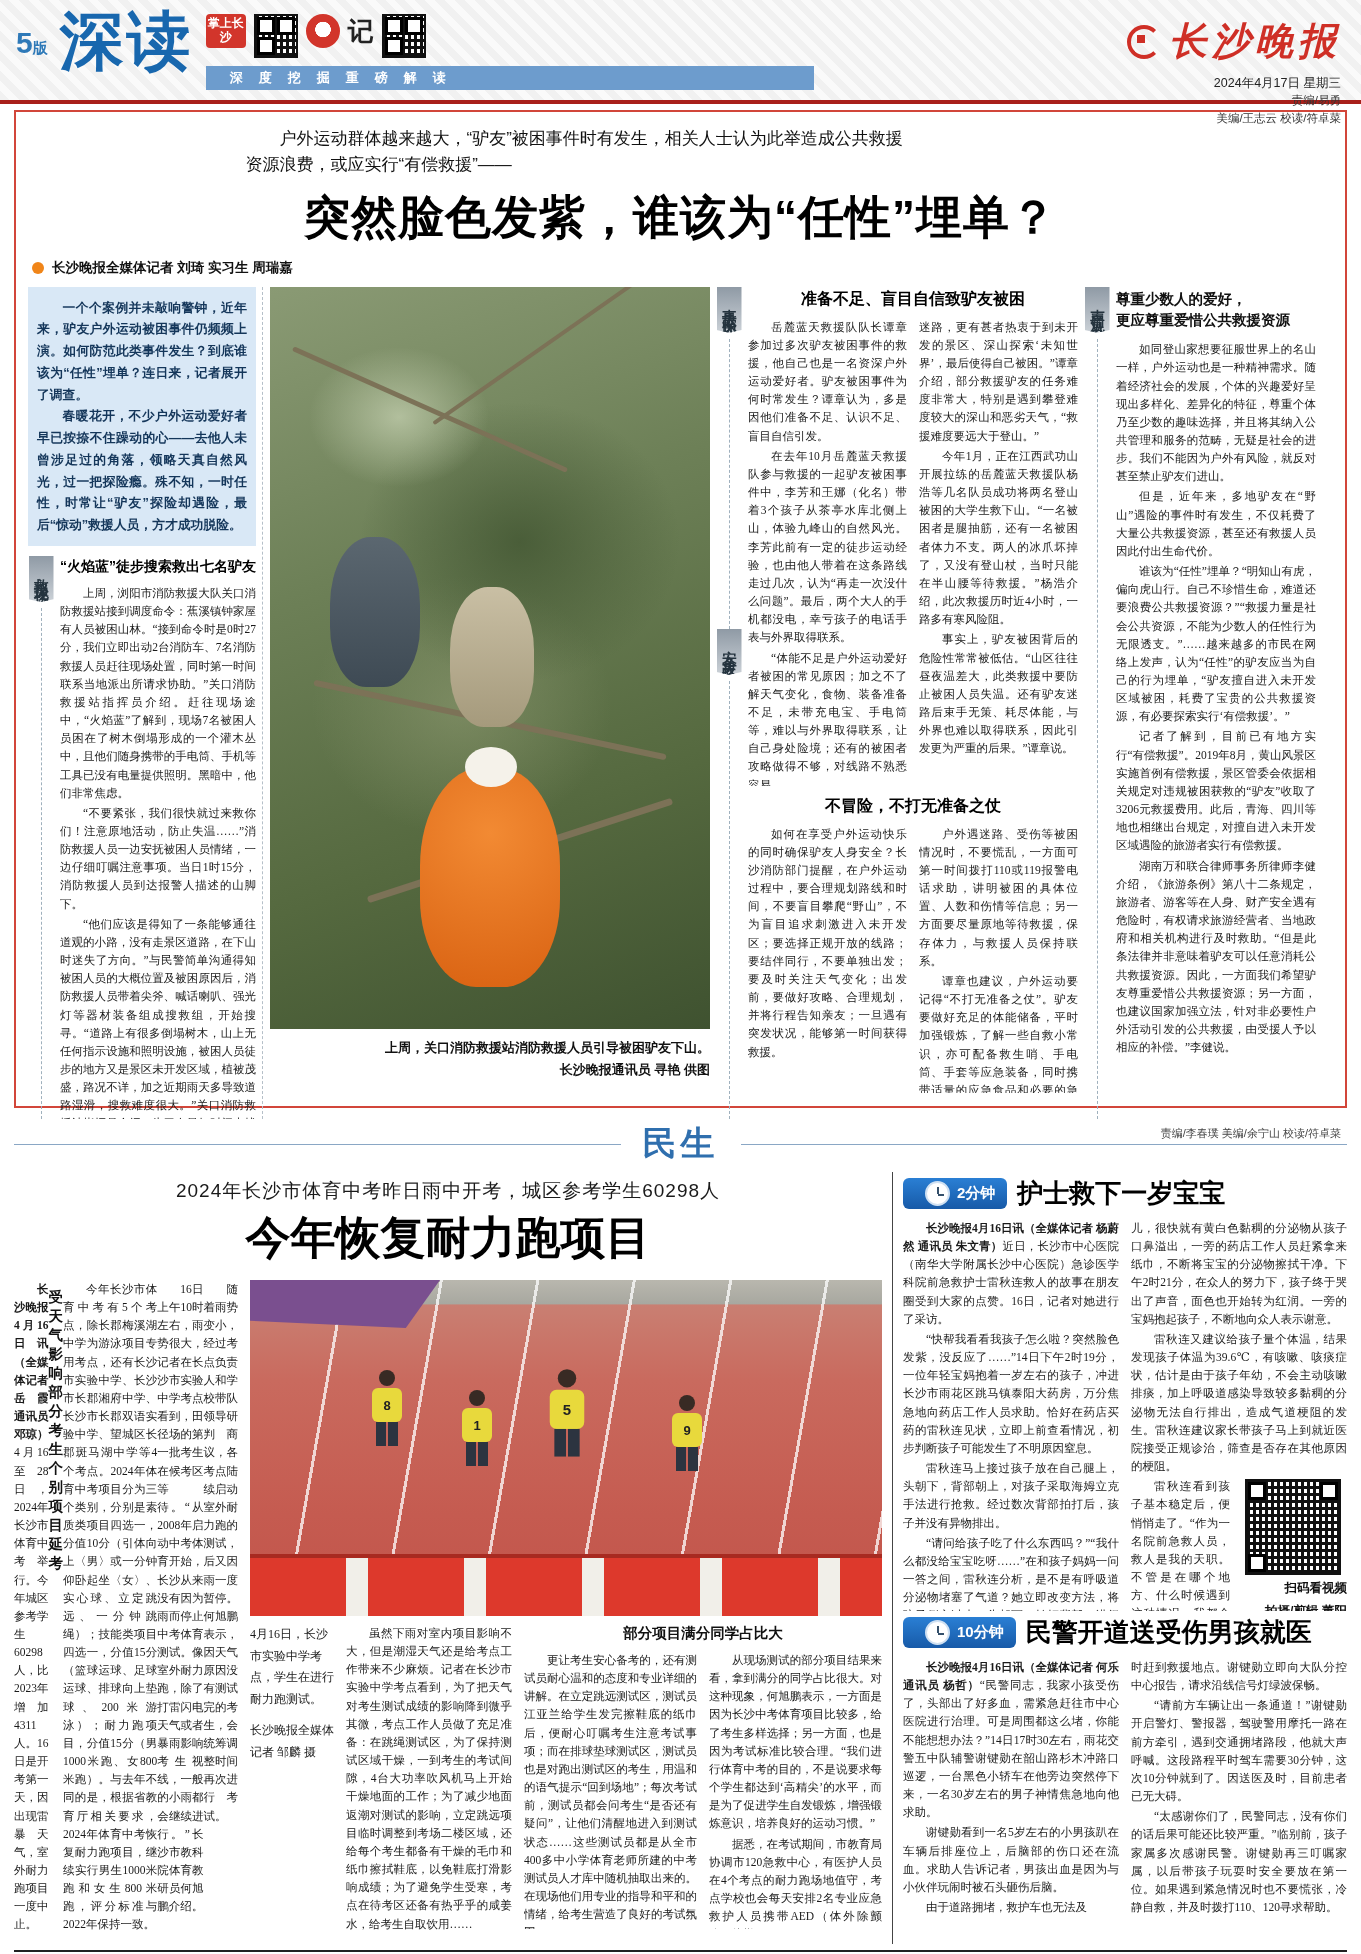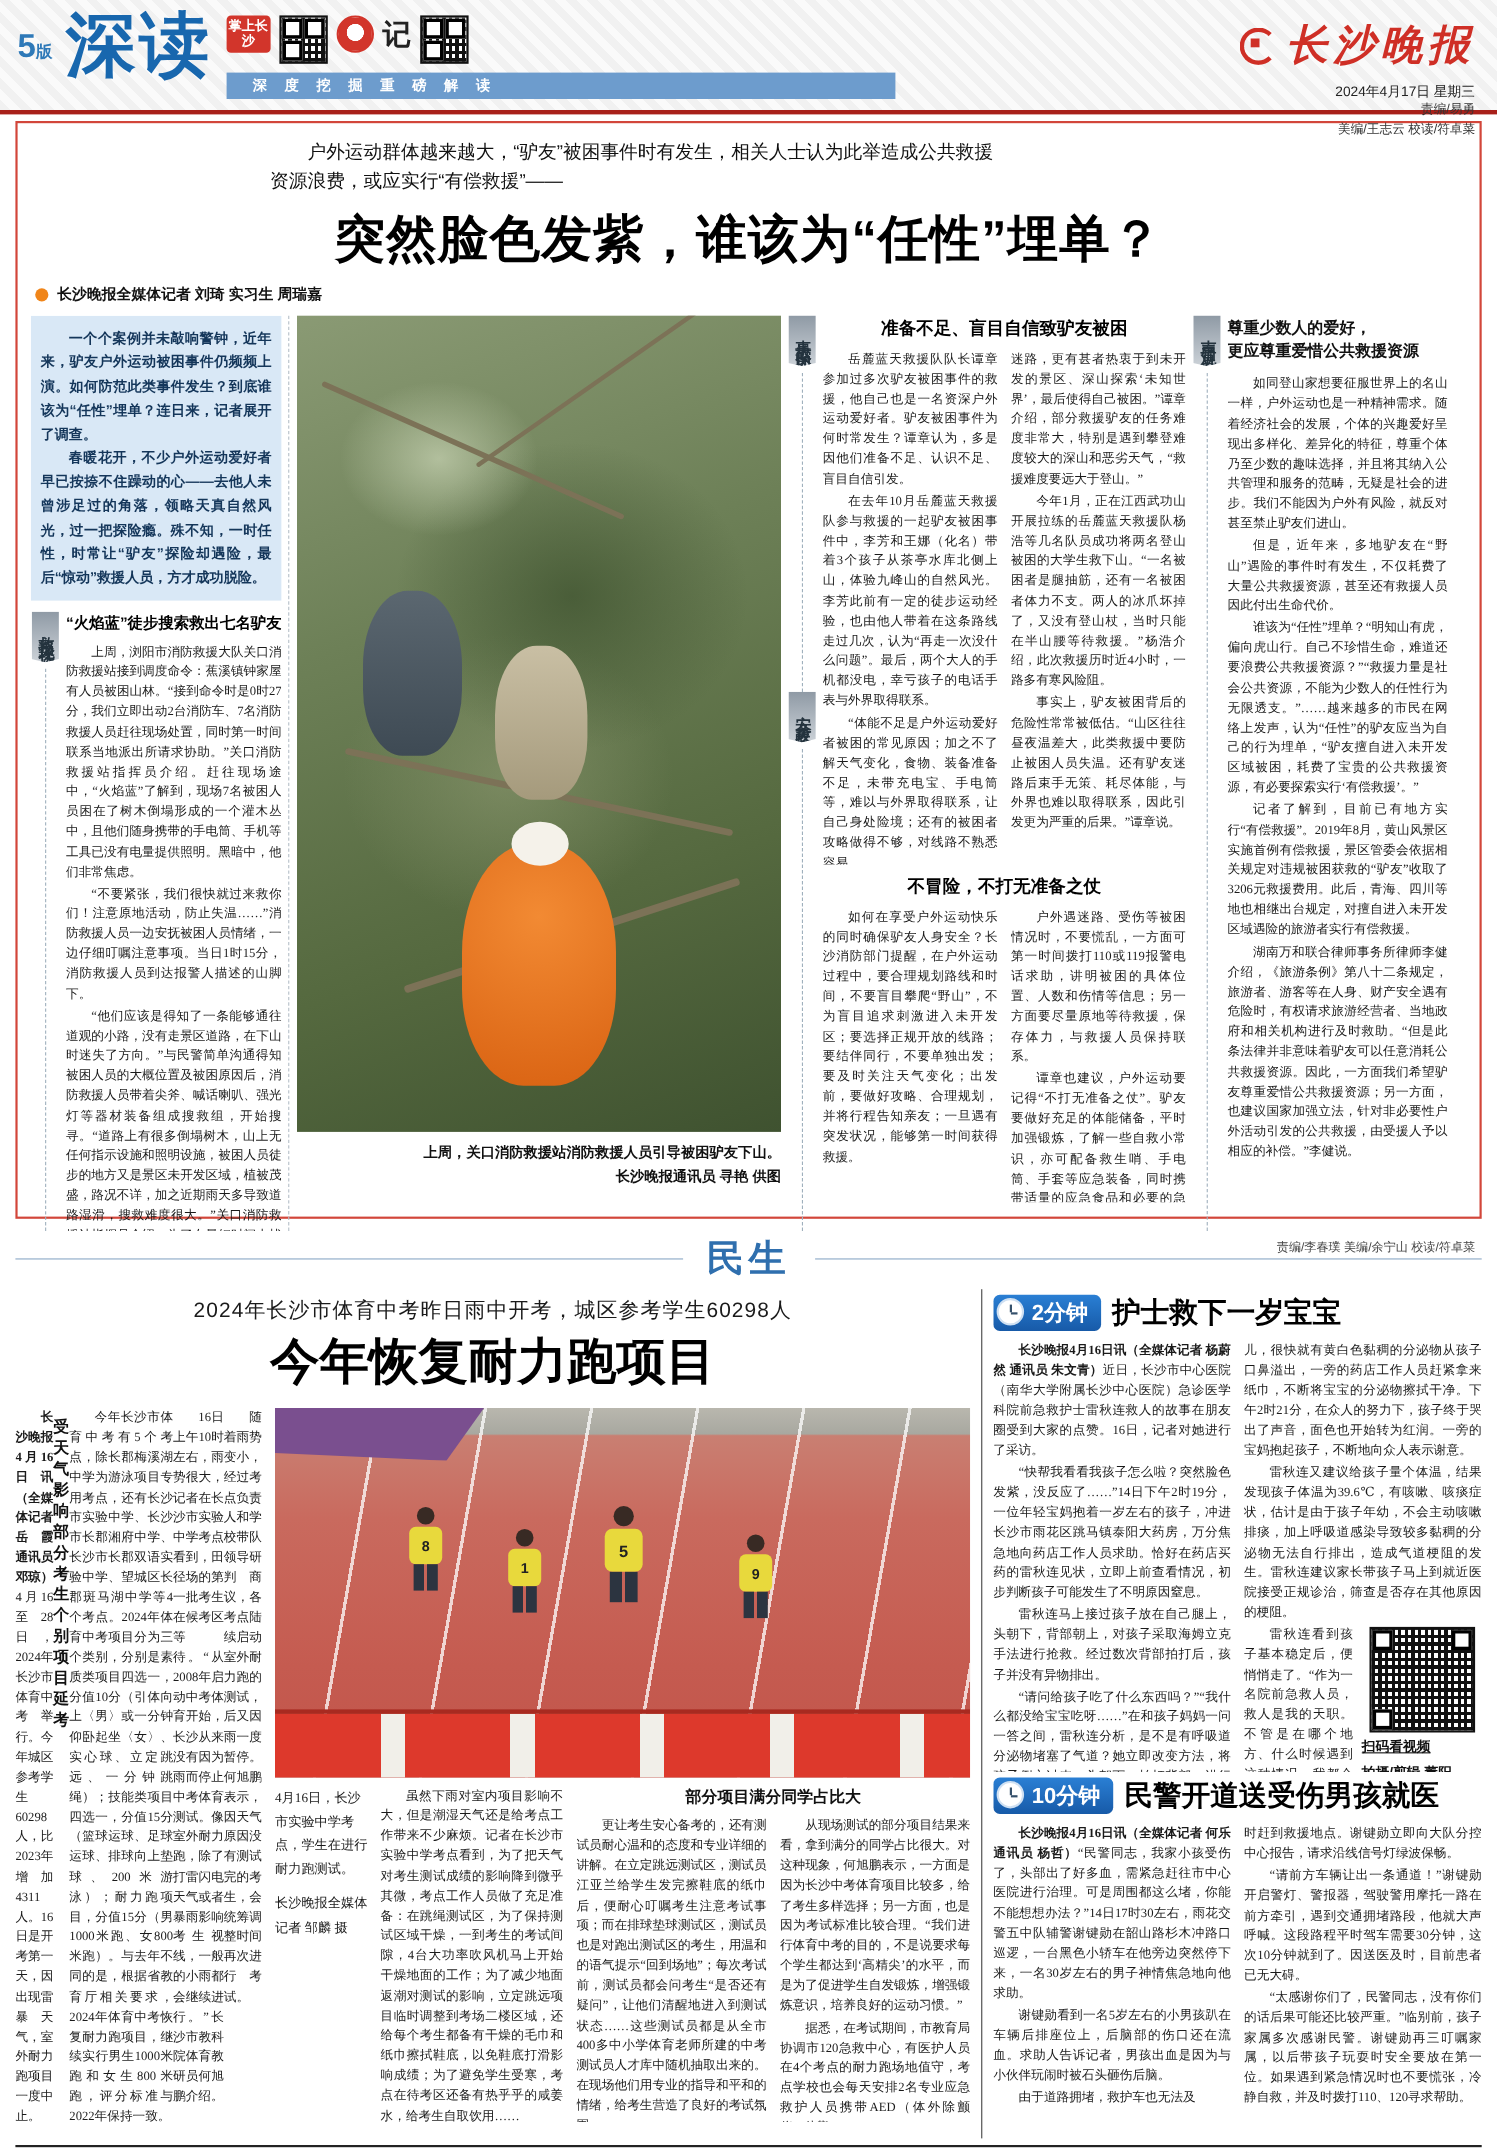--- a/index.html
+++ b/index.html
@@ -106,31 +106,31 @@
   .barrier{position:absolute;bottom:0;left:0;right:0;height:58px;
            background:repeating-linear-gradient(90deg,#dd392c 0 96px,#f1efe9 96px 118px);border-top:4px solid #a82a20;}
   .examlower{display:flex;gap:12px;flex:1;margin-top:8px;overflow:hidden;}
   .pcap{width:84px;font-size:12px;line-height:1.8;color:#1a1a1a;font-family:"Liberation Serif",serif;flex:0 0 auto;}
   .pcapcredit{margin-top:10px;}
   .colF{width:166px;flex:0 0 auto;overflow:hidden;}
   .ghzone{flex:1;overflow:hidden;}
 
   .brief{margin-top:4px;}
   .briefhead{display:flex;align-items:center;gap:10px;margin:4px 0 8px;}
-  .badge{display:flex;gap:7px;background:linear-gradient(#2a7fd4,#175aa8);border-radius:6px;
-         padding:3px 12px 3px 3px;color:#fff;font-weight:bold;font-size:20px;flex:0 0 auto;}
+  .badge{display:flex;align-items:center;gap:7px;background:linear-gradient(#2a7fd4,#175aa8);border-radius:6px;
+         padding:3px 12px 3px 22px;color:#fff;font-weight:bold;font-size:15px;flex:0 0 auto;}
   .clock{width:21px;height:21px;background:#fff;border-radius:50%;position:relative;border:2px solid #cfe0f2;}
   .clock::before{content:"";position:absolute;left:50%;top:50%;width:2px;height:7px;background:#35506b;transform:translate(-50%,-100%);}
   .clock::after{content:"";position:absolute;left:50%;top:50%;width:6px;height:2px;background:#35506b;}
   .brieftitle{font-size:26px;font-weight:900;color:#000;white-space:nowrap;}
   .briefcols{display:flex;gap:12px;}
   .briefcols>div{flex:1;overflow:hidden;}
   .nursecols{height:392px;}
   .policecols{height:286px;}
-  .qrwrap{float:right;width:109px;margin:2px 0 2px 8px;text-align:left;text-decoration:underline;}
+  .qrwrap{float:right;width:109px;margin:2px 0 2px 8px;text-align:right;}
   .qr-b{width:92px;height:92px;margin:0 auto;}
   .qrcap{font-size:12.5px;font-weight:bold;line-height:1.6;margin-top:3px;white-space:nowrap;}
   .bottomrule{margin:6px 14px 0;border-top:2px solid #222;}
 </style>
 </head>
 <body>
 
 <div class="page">
 
   <div class="hdr">

